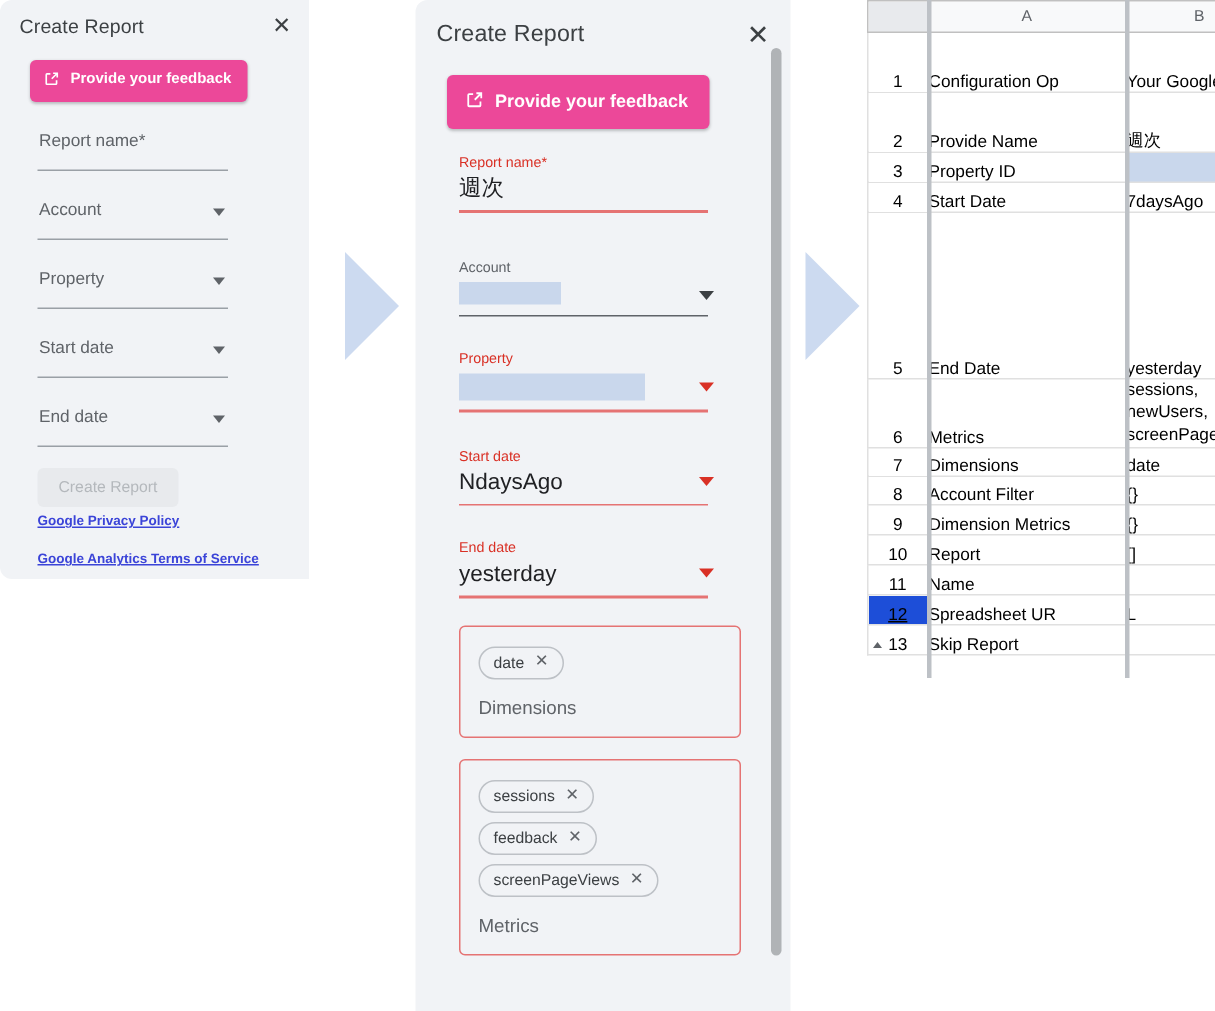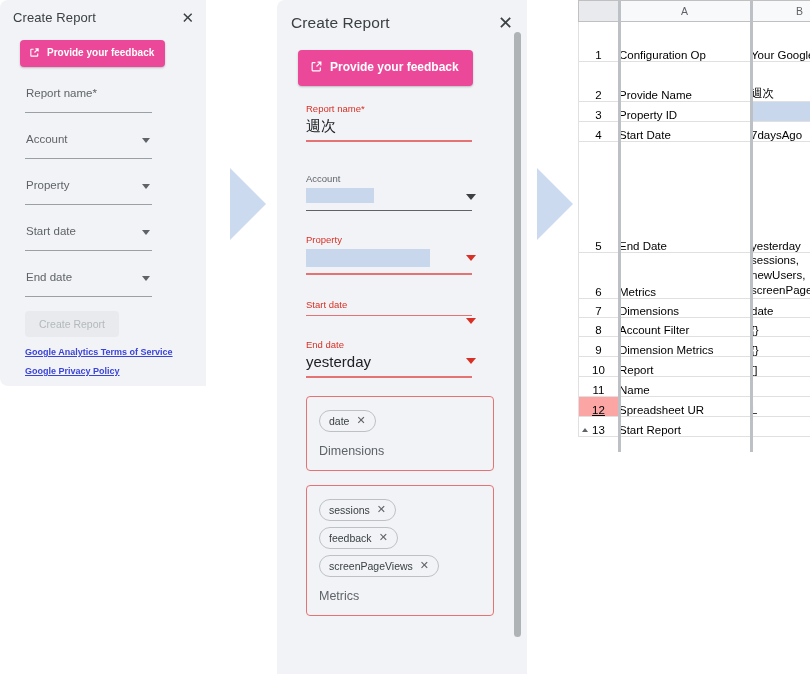--- a/index.html
+++ b/index.html
@@ -233,21 +233,21 @@
   #sheet thead th.corner{background:#e8eaed;}
   td.rownum,th.rownum{
     background:#ffffff;
     border-color:#c0c0c0;
     text-align:center;
     vertical-align:middle;
     font-size:10px;
     color:#5f6368;
     position:relative;
   }
-  td.rownum.sel{background:#fca5a5;color:#1a73e8;font-weight:bold;text-decoration:underline;}
+  td.rownum.sel{background:#1d4ed8;color:#1a73e8;font-weight:bold;text-decoration:underline;}
   td.cell{
     padding:0 3px 1px 4px;
     white-space:nowrap;
     border-right-color:#ffffff;
   }
   td.cell.b{border-right-color:#e0e0e0;}
   td.cell.wrap{white-space:normal;line-height:15px;}
   td.cell.num{text-align:right;padding-right:5px;}
   td.redactcell{background:#c9d7ec;border-right-color:#e0e0e0;}
   .sheet-vline{
@@ -296,22 +296,22 @@
   <div class="p1-field">
     <span class="lbl">Start date</span>
     <span class="p1-caret"></span>
   </div>
   <div class="p1-field">
     <span class="lbl">End date</span>
     <span class="p1-caret"></span>
   </div>
 
   <button class="p1-create">Create Report</button>
+  <a class="p1-link">Google Privacy Policy</a>
   <a class="p1-link first">Google Analytics Terms of Service</a>
-  <a class="p1-link">Google Privacy Policy</a>
 </div>
 
 <div class="arrow" id="arrow1"></div>
 
 <div class="panel" id="panel2">
   <div class="panel-header">
     <span class="panel-title">Create Report</span>
     <span class="close-icon">✕</span>
   </div>
 
@@ -344,20 +344,21 @@
   <div class="p2-field" style="margin-top:18px;">
     <div class="lbl">Property</div>
     <div class="redact" style="width:124px;height:18px;"></div>
     <div class="rule" style="margin-top:6px;"></div>
     <span class="p2-caret" style="top:22px;"></span>
   </div>
 
   
   <div class="p2-field" style="margin-top:19px;">
     <div class="lbl">Start date</div>
+    <div class="val">NdaysAgo</div>
     <div class="rule"></div>
     <span class="p2-caret"></span>
   </div>
 
   
 
   
   <div class="p2-field" style="margin-top:18px;">
     <div class="lbl">End date</div>
     <div class="val">yesterday</div>
@@ -468,20 +469,20 @@
           <td class="cell">Name</td>
           <td class="cell b num">1000</td>
         </tr>
         <tr style="height: 20px;">
           <td class="rownum sel">12</td>
           <td class="cell">Spreadsheet UR</td>
           <td class="cell b">L</td>
         </tr>
         <tr style="height: 20px;">
           <td class="rownum">13<span class="tri-mark"></span></td>
-          <td class="cell">Start Report</td>
+          <td class="cell">Skip Report</td>
           <td class="cell b"></td>
         </tr>
       </tbody>
   </table>
   <div class="sheet-vline" id="vline-a"></div>
   <div class="sheet-vline" id="vline-b"></div>
 </div>
 
 </body></html>

